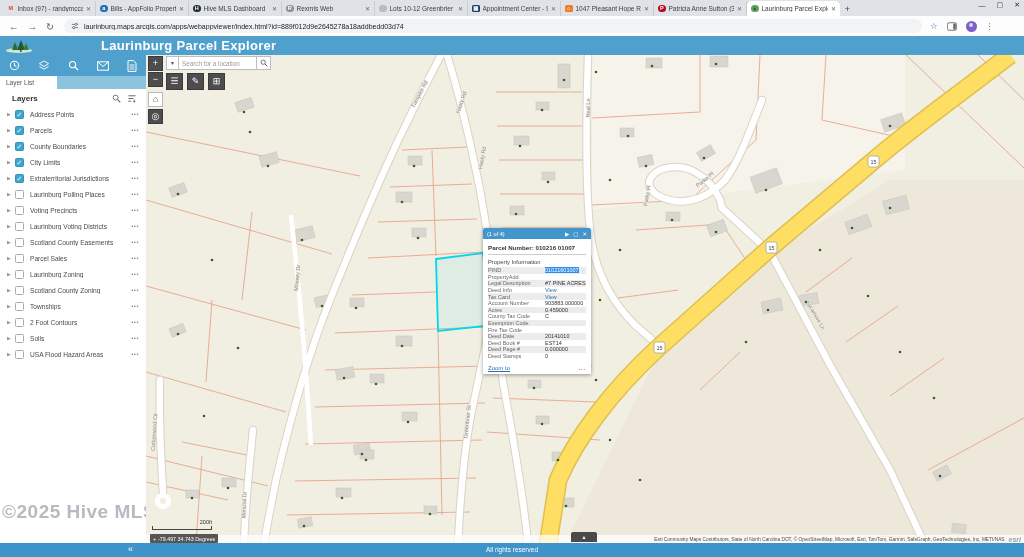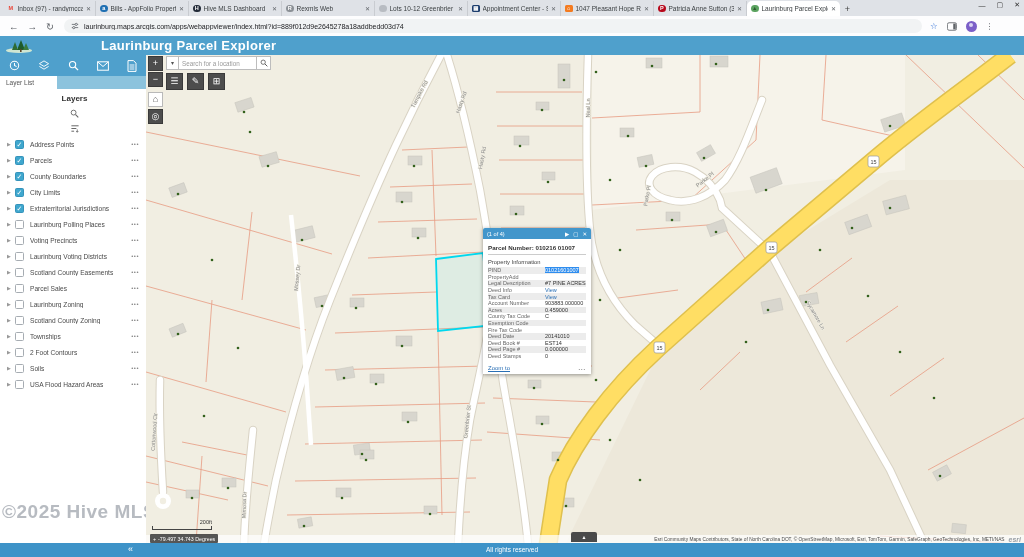--- a/index.html
+++ b/index.html
@@ -30,21 +30,21 @@
   
   .app-header { position:absolute; top:36px; left:0; width:1024px; height:19px; background:#4FA0CC; display:flex; align-items:center; }
   .app-title { color:#fff; font-size:13px; font-weight:bold; margin-left:10px; letter-spacing:.3px; }
 
   
   .widget-strip { position:absolute; top:55px; left:0; width:146px; height:21px; background:#4FA0CC; display:flex; align-items:center; justify-content:space-between; padding:0 9px; }
   .subtab-row { position:absolute; top:76px; left:0; width:146px; height:13px; background:#8CC3DD; }
   .layerlist-tab { position:absolute; left:0; top:0; width:57px; height:13px; background:#fff; font-size:6.5px; color:#555; line-height:13px; padding-left:6px; }
 
   .sidebar { position:absolute; top:89px; left:0; width:146px; height:454px; background:#fff; }
-  .panel-header { display:flex; align-items:center; padding:5px 9px 3px 12px; gap:6px;flex-direction:column; }
+  .panel-header { display:flex; padding:5px 9px 3px 12px; gap:6px; }
   .panel-title { font-size:8px; font-weight:bold; color:#333; flex:1; }
   .lrow { height:16px; display:flex; align-items:center; padding:0 7px; }
   .caret { color:#999; font-size:5px; width:8px; }
   .cbox { width:9px; height:9px; border:1px solid #A6ACB2; border-radius:1.5px; margin-right:6px; font-size:7px; line-height:8px; text-align:center; color:#fff; background:#fff; flex:none; }
   .cbox.on { background:#3FA7CE; border-color:#3593BB; }
   .llabel { flex:1; font-size:6.6px; color:#4a4a4a; white-space:nowrap; overflow:hidden; }
   .lmore { font-size:6px; color:#888; letter-spacing:.5px; }
   .watermark { position:absolute; left:2px; top:412px; font-size:19px; font-weight:bold; color:#B7BBC1; letter-spacing:.5px; white-space:nowrap; }
 
   

